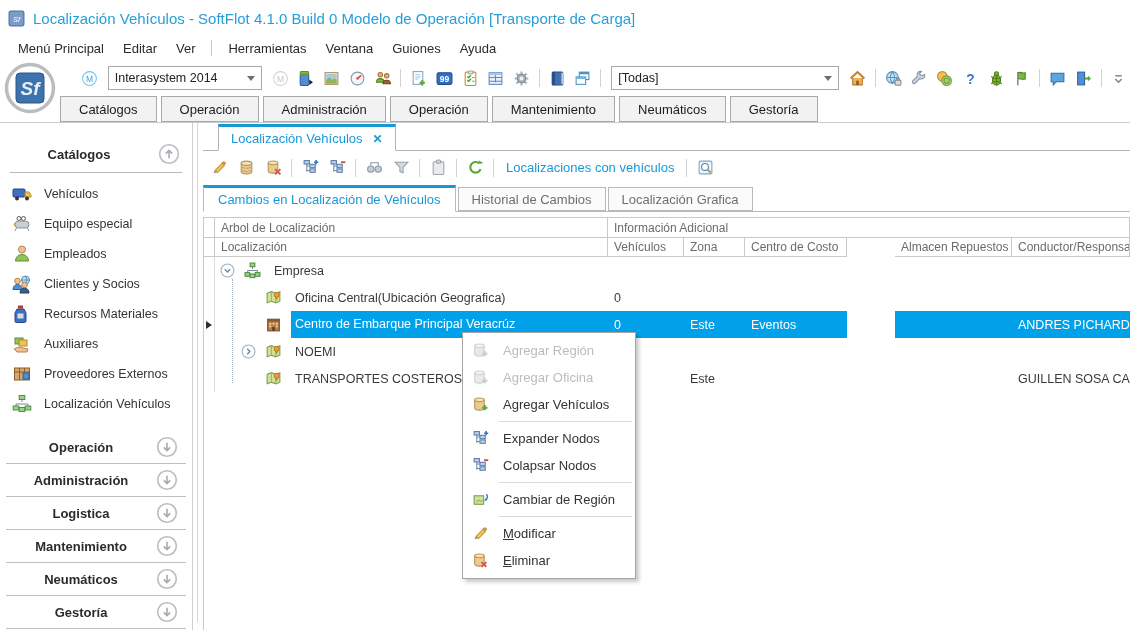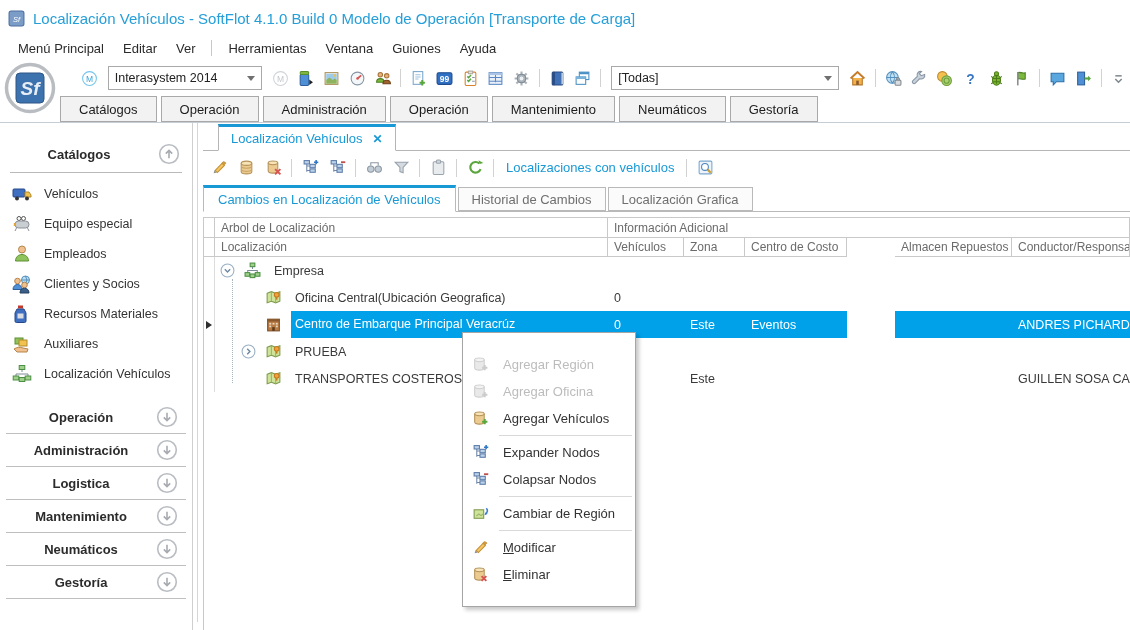--- a/index.html
+++ b/index.html
@@ -87,21 +87,21 @@
   .tree.lvl1{padding-left:26px !important;}
   .gslot{width:15px;flex:none;}
   .ricon{flex:none;}
   .rlabel{padding:0 4px;white-space:nowrap;}
   .grow.sel .c-veh,.grow.sel .c-zona,.grow.sel .c-cc,.grow.sel .c-alm,.grow.sel .c-con{background:var(--sel);color:#fff;}
   .grow.sel .rlabel{flex:1;background:var(--sel);color:#fff;line-height:27px;}
   .marker{width:0;height:0;border-left:6px solid #2f2f2f;border-top:4px solid transparent;border-bottom:4px solid transparent;}
   .dotline{position:absolute;left:28px;top:22px;height:104px;border-left:1px dotted #a8b4be;}
 
   
-  .cmenu{position:absolute;left:462px;top:332px;width:172px;background:#fff;border:1px solid #a5a5a5;box-shadow:3px 3px 4px rgba(0,0,0,.22);z-index:20;padding:18px 0;}
+  .cmenu{position:absolute;left:462px;top:332px;width:172px;background:#fff;border:1px solid #a5a5a5;box-shadow:3px 3px 4px rgba(0,0,0,.22);z-index:20;padding:4px 0;}
   .mi{height:27px;display:flex;align-items:center;padding-left:9px;font-size:13px;color:#333;}
   .mi .mic{width:18px;flex:none;}
   .mi .mlabel{display:block;margin-left:13px;white-space:nowrap;}
   .mi.disabled{color:#bcbcbc;}
   .mi.disabled .mic{filter:grayscale(1) opacity(.45);}
   .accel .mlabel::first-letter{text-decoration:underline;}
   .msep2{border-top:1px solid #d9d9d9;margin:3px 3px 3px 36px;}
 </style>
 </head>
 <body>
@@ -391,20 +391,30 @@
     </div>
     <div class="sitem">
       <span>
           <svg class="ic20" viewBox="0 0 20 20">
             <rect x="3" y="4" width="8" height="6" fill="#8fc45c" stroke="#5c8f33"></rect>
             <rect x="7" y="6" width="8" height="6" fill="#f2c14e" stroke="#b08a2c"></rect>
             <path d="M2 15c3-2 6-2 9-1l5 1-1 3H5z" fill="#f0c08e" stroke="#b5854e"></path>
           </svg>
         </span>
       <span>Auxiliares</span>
+    </div>
+    <div class="sitem">
+      <span>
+          <svg class="ic20" viewBox="0 0 20 20">
+            <rect x="2.5" y="4" width="15" height="12" fill="#d8a86a" stroke="#8a5f2e"></rect>
+            <path d="M2.5 8h15M7.5 4v12M12.5 4v12" stroke="#8a5f2e"></path>
+            <rect x="11" y="9" width="6" height="6" fill="#4f8fd6" stroke="#2d5f9b"></rect>
+          </svg>
+        </span>
+      <span>Proveedores Externos</span>
     </div>
     <div class="sitem">
       <span>
           <svg class="ic20" viewBox="0 0 20 20">
             <path d="M10 5.5v2.5M4 12v-2h12v2" fill="none" stroke="#7c8b96"></path>
             <rect x="7.2" y="1.5" width="5.6" height="4" fill="#9fd08c" stroke="#4c8f44"></rect>
             <rect x="1.2" y="12" width="5.6" height="4" fill="#9fd08c" stroke="#4c8f44"></rect>
             <rect x="7.2" y="13.5" width="5.6" height="4" fill="#9fd08c" stroke="#4c8f44"></rect>
             <rect x="13.2" y="12" width="5.6" height="4" fill="#9fd08c" stroke="#4c8f44"></rect>
           </svg>
@@ -672,21 +682,21 @@
                 </svg>
               </span>
             <span class="ricon">
                 <svg class="ic" viewBox="0 0 16 16">
                   <path d="M2 4l4-1.5 4 1.5 4-1.5v9L10 13 6 11.5 2 13z" fill="#cfe49a" stroke="#7d9a4e"></path>
                   <path d="M6 2.5v9M10 4v9" stroke="#9ab36a"></path>
                   <circle cx="11" cy="5.5" r="2.2" fill="#f2a13c" stroke="#c47b1f"></circle>
                   <path d="M11 7.7V10" stroke="#c47b1f" stroke-width="1.5"></path>
                 </svg>
               </span>
-            <span class="rlabel">PRUEBA</span>
+            <span class="rlabel">NOEMI</span>
           </div>
           <div class="cell c-veh">0</div>
           <div class="cell c-zona"></div>
           <div class="cell c-cc"></div>
           <div class="cell c-alm"></div>
           <div class="cell c-con"></div>
         </div>
 
         <div class="grow">
           <div class="cell c-ind"></div>

